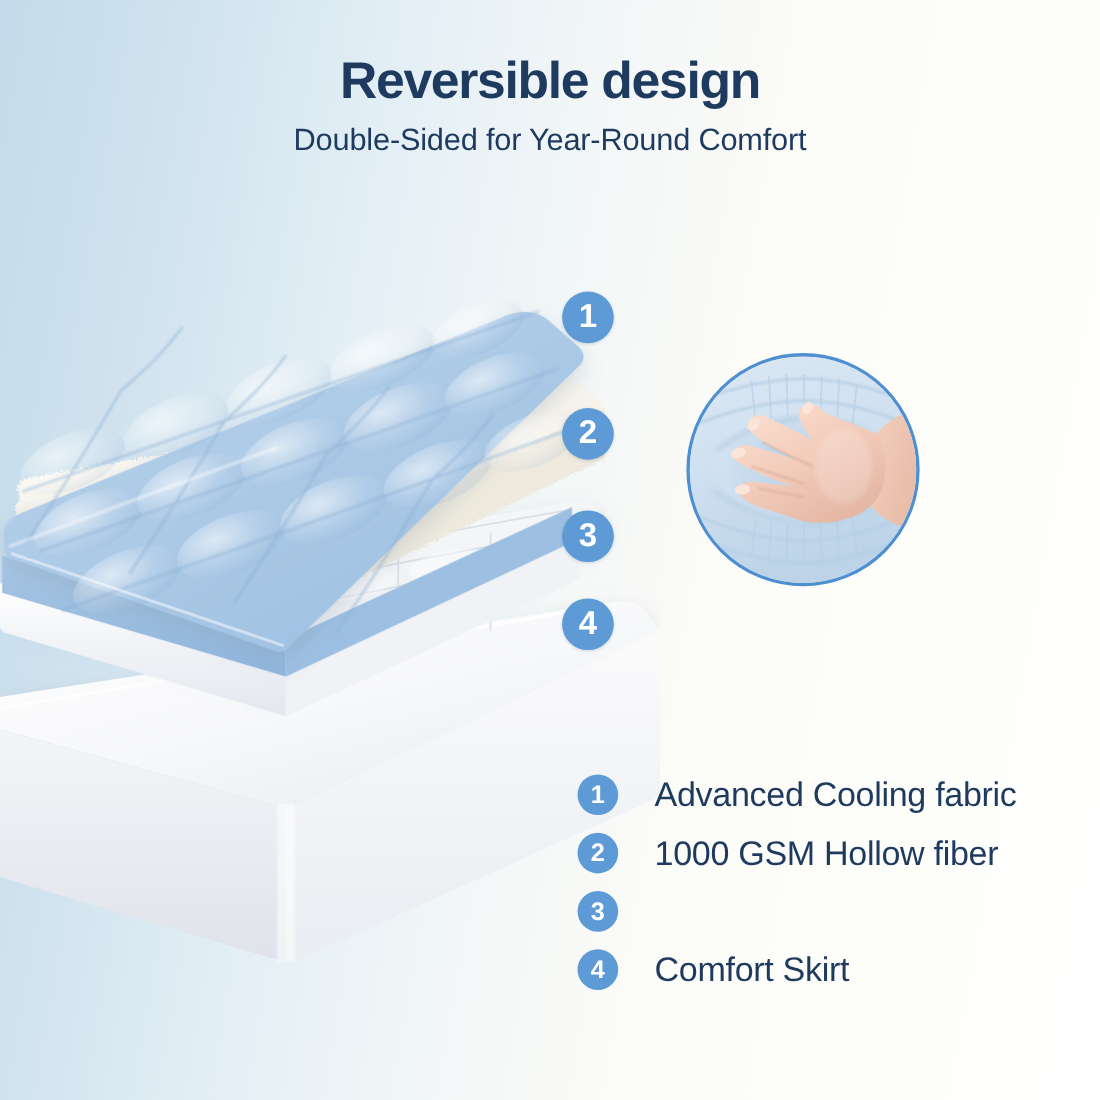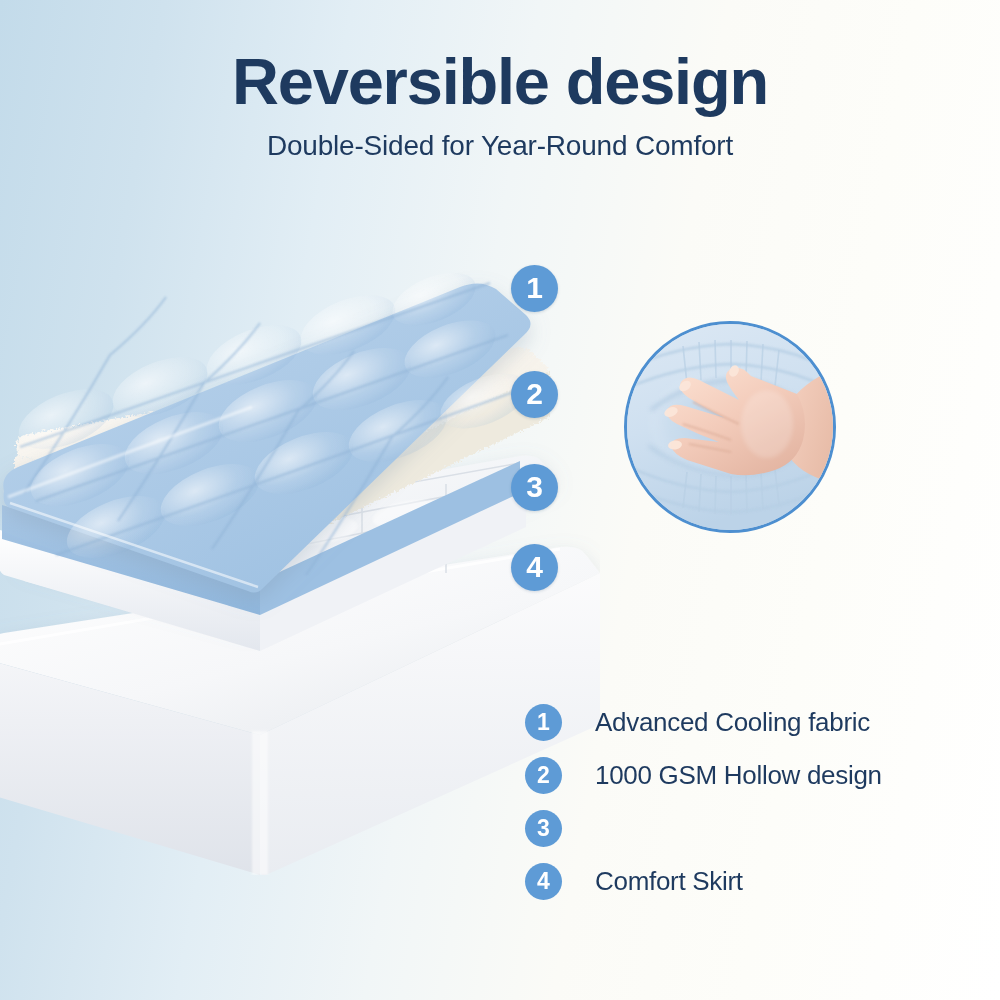--- a/index.html
+++ b/index.html
@@ -32,21 +32,21 @@
   
   .header {
     position: absolute;
     top: 48px;
     left: 0;
     width: 1000px;
     text-align: center;
     z-index: 40;
   }
   .title {
-    font-size: 65px;
+    font-size: 47px;
     font-weight: bold;
     color: #1e3a5f;
     letter-spacing: -1.2px;
     line-height: 1.05;
     margin: 0;
   }
   .subtitle {
     font-size: 28px;
     font-weight: normal;
     color: #1e3a5f;
@@ -128,21 +128,21 @@
     font-weight: bold;
     display: flex;
     align-items: center;
     justify-content: center;
     line-height: 1;
     padding-bottom: 1px;
     box-sizing: border-box;
   }
   .legend-label {
     margin-left: 33px;
-    font-size: 26px;
+    font-size: 31px;
     color: #1e3a5f;
     letter-spacing: -0.3px;
     white-space: nowrap;
   }
 </style>
 </head>
 <body>
 
 <div id="poster">
 
@@ -419,21 +419,21 @@
   <div class="callout callout-3">3</div>
   <div class="callout callout-4">4</div>
 
   <div class="legend">
     <div class="legend-row">
       <span class="legend-badge">1</span>
       <span class="legend-label">Advanced Cooling fabric</span>
     </div>
     <div class="legend-row">
       <span class="legend-badge">2</span>
-      <span class="legend-label">1000 GSM Hollow design</span>
+      <span class="legend-label">1000 GSM Hollow fiber</span>
     </div>
     <div class="legend-row">
       <span class="legend-badge">3</span>
     </div>
     <div class="legend-row">
       <span class="legend-badge">4</span>
       <span class="legend-label">Comfort Skirt</span>
     </div>
   </div>
 

